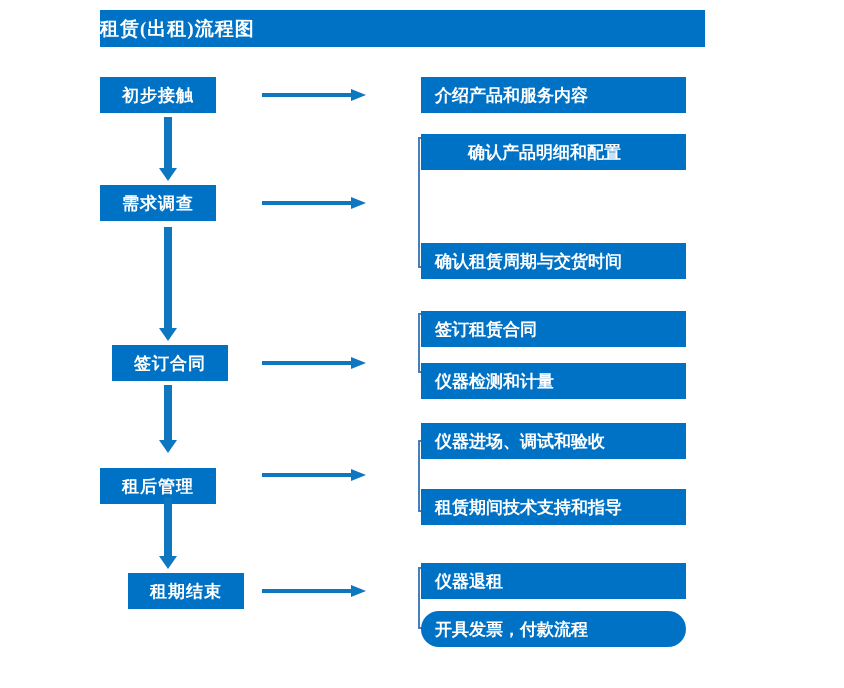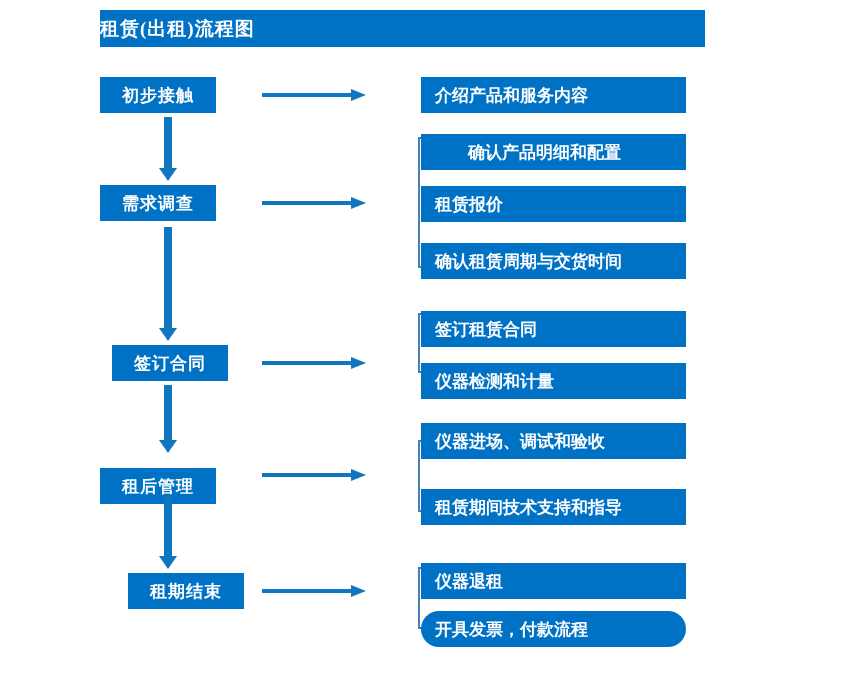--- a/index.html
+++ b/index.html
@@ -206,23 +206,20 @@
   <div class="bracket" style="top:567px; height:62px;"></div>
 
   <div class="box detail" style="top:77px;">
     <span class="box-text">介绍产品和服务内容</span>
   </div>
 
   <div class="box detail" style="top:134px;padding-left:47px;">
     <span class="box-text">确认产品明细和配置</span>
   </div>
 
-  <div class="box detail" style="top:186px;">
-    <span class="box-text">租赁报价</span>
-  </div>
 
   <div class="box detail" style="top:243px;">
     <span class="box-text">确认租赁周期与交货时间</span>
   </div>
 
   <div class="box detail" style="top:311px;">
     <span class="box-text">签订租赁合同</span>
   </div>
 
   <div class="box detail" style="top:363px;">

